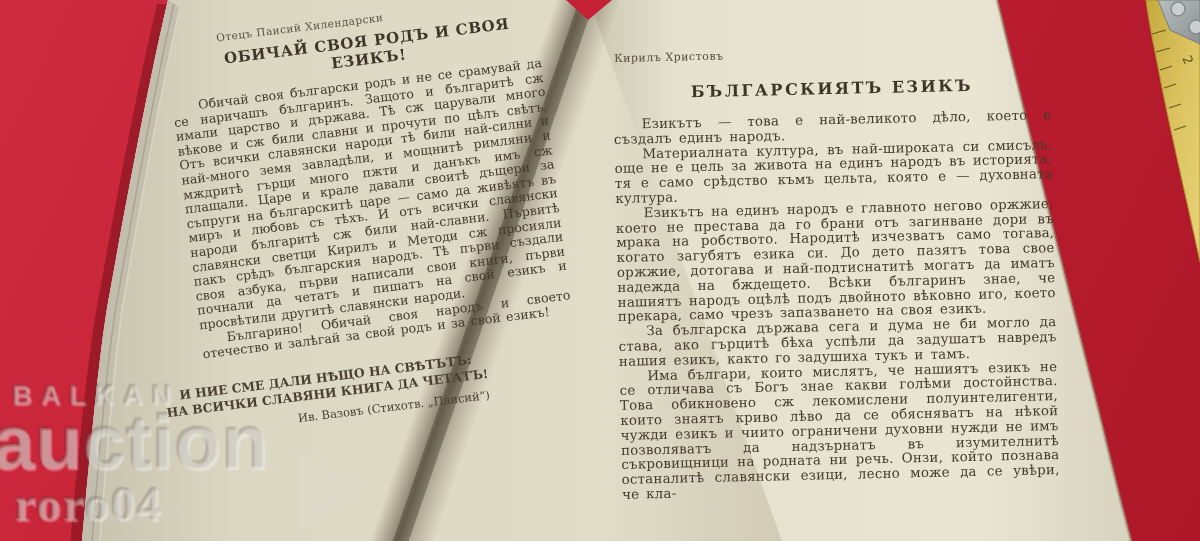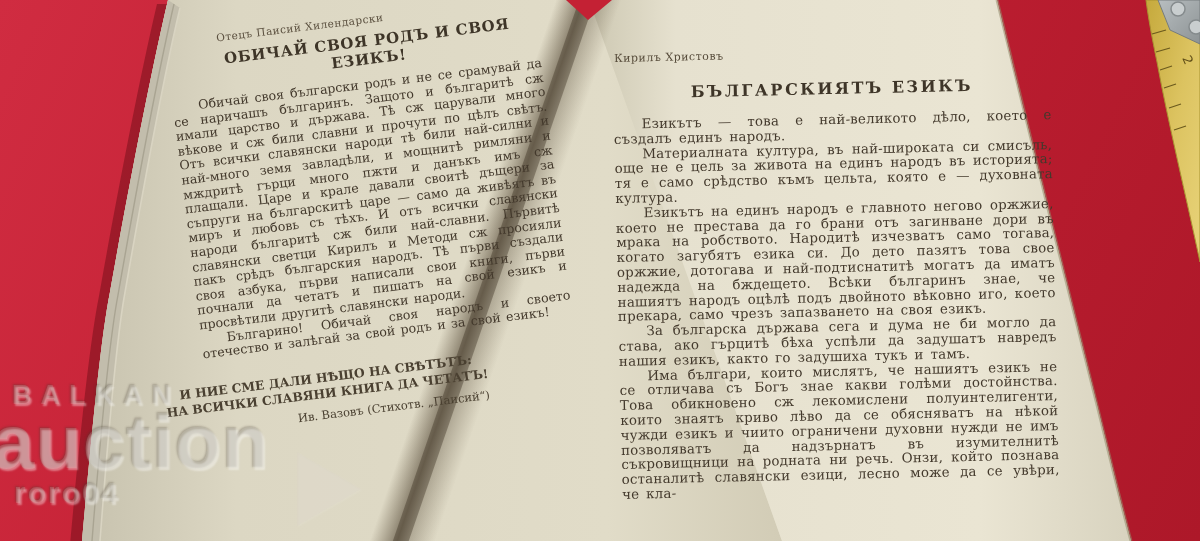--- a/index.html
+++ b/index.html
@@ -31,21 +31,21 @@
   .rp-body p{font-size:13.4px;line-height:14.8px;text-align:justify;text-indent:28px;margin:0;
              word-spacing:2.5px;letter-spacing:.2px;}
 
   
   #wm{position:absolute;inset:0;pointer-events:none;
       font-family:"Liberation Sans",sans-serif;font-weight:bold;}
   .wm{position:absolute;color:rgba(232,228,218,.20);
       text-shadow:1.5px 1.5px 2px rgba(255,255,255,.40),-1px -1px 2px rgba(70,60,50,.30);}
   .wm-balkan{left:12px;top:380px;font-size:27px;letter-spacing:9px;}
   .wm-auction{left:-8px;top:398px;font-size:76px;letter-spacing:1px;}
-  .wm-user{left:14px;top:476px;font-size:30px;letter-spacing:2px;}
+  .wm-user{left:14px;top:476px;font-size:48px;letter-spacing:2px;font-family:Liberation Serif, serif;}
   .wm-tri{position:absolute;left:297px;top:452px;width:0;height:0;
           border-top:37px solid transparent;border-bottom:37px solid transparent;
           border-left:64px solid rgba(215,210,196,.28);
           filter:drop-shadow(1px 1px 1px rgba(255,255,255,.35));}
 </style>
 </head>
 <body>
 
 <div id="scene">
 

